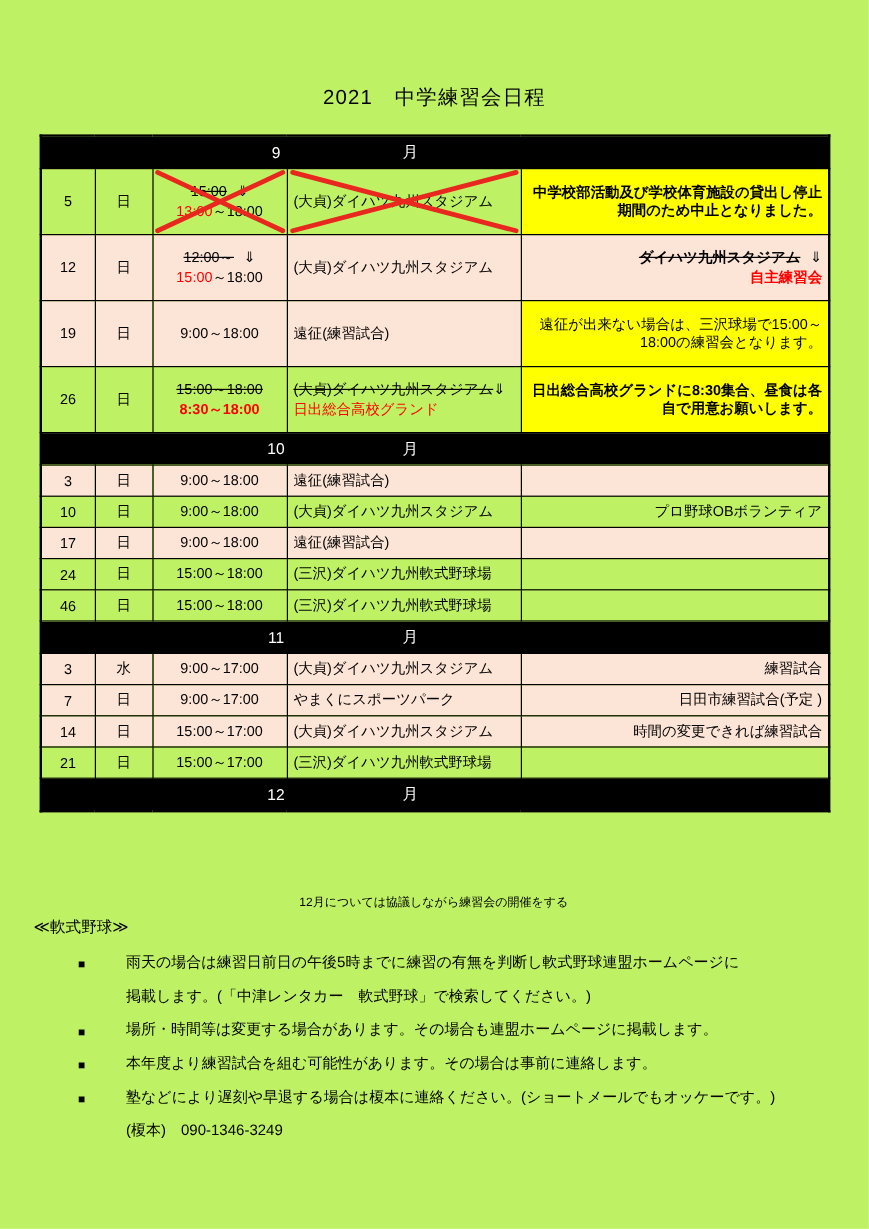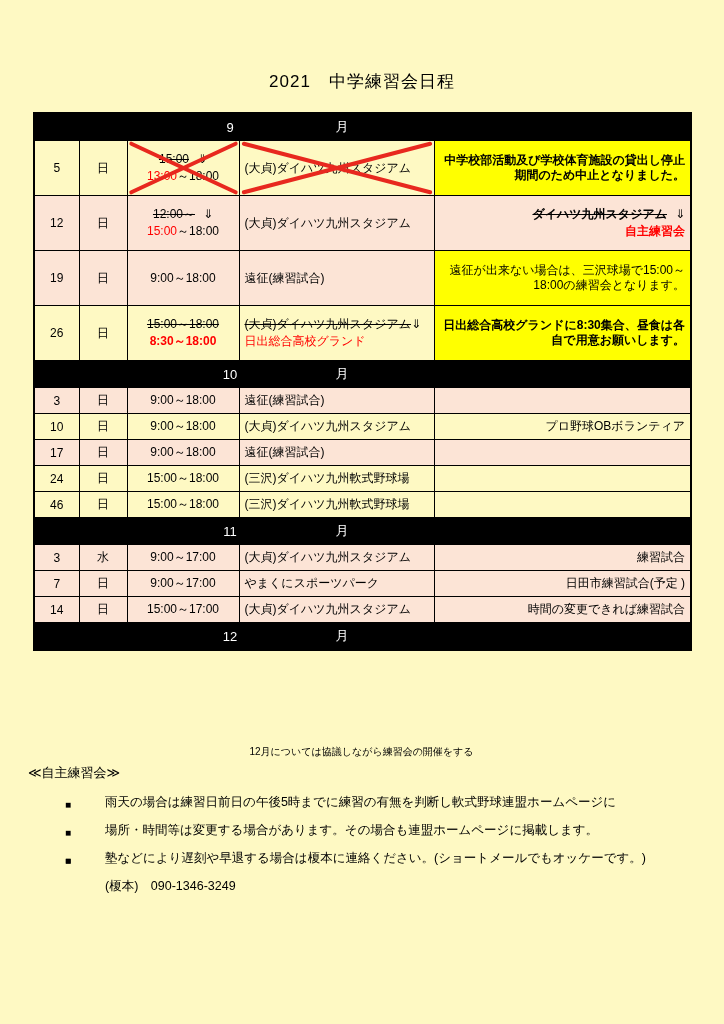--- a/index.html
+++ b/index.html
@@ -1,18 +1,18 @@
 <!DOCTYPE html>
 <html><head>
 <meta charset="utf-8">
 <style>
   html,body{margin:0;padding:0;}
   body{width:724px;height:1024px;background:#ffffff;color:#000;
        font-family:"Liberation Sans","DejaVu Sans",sans-serif;}
-  .page{position:relative;width:724px;height:1024px;background:#fef9c3;overflow:hidden;}
+  .page{position:relative;width:724px;height:1024px;background:#bef264;overflow:hidden;}
 
   .doc-title{position:absolute;top:70px;left:0;width:724px;text-align:center;
              font-size:17px;letter-spacing:1px;}
 
   table.sched{position:absolute;left:33px;top:112px;width:657px;
               border-collapse:collapse;table-layout:fixed;border:2px solid #000;}
   table.sched td{border:1px solid #000;font-size:12px;padding:0 5px;overflow:hidden;vertical-align:middle;}
   tr.tall{height:55px;}
   tr.std{height:26px;}
   tr.mh td{background:#000;color:#fff;padding:0;height:26px;border:1px solid #000;}
@@ -193,49 +193,60 @@
       <td class="c-loc p">やまくにスポーツパーク</td>
       <td class="c-note p">日田市練習試合(予定 )</td>
     </tr>
     <tr class="std">
       <td class="c-date p">14</td>
       <td class="c-day p">日</td>
       <td class="c-time p">15:00～17:00</td>
       <td class="c-loc p">(大貞)ダイハツ九州スタジアム</td>
       <td class="c-note p">時間の変更できれば練習試合</td>
     </tr>
+    <tr class="std">
+      <td class="c-date">21</td>
+      <td class="c-day">日</td>
+      <td class="c-time">15:00～17:00</td>
+      <td class="c-loc">(三沢)ダイハツ九州軟式野球場</td>
+      <td class="c-note"></td>
+    </tr>
 
     <tr class="mh">
       <td colspan="5">
             <div class="mh-in">
         <span class="mnum">12</span>
         <span class="mlbl">月</span>
       </div>
           </td>
     </tr>
   </tbody>
     </table>
 
   <div class="dec-note">12月については協議しながら練習会の開催をする</div>
 
   <div class="remarks">
-    <div class="rm-h">≪自主練習会≫</div>
+    <div class="rm-h">≪軟式野球≫</div>
 
     <div class="rm-line">
       <span class="bullet">■</span>
       <span>雨天の場合は練習日前日の午後5時までに練習の有無を判断し軟式野球連盟ホームページに</span>
     </div>
+    <div class="rm-line">
+      <span>掲載します。(「中津レンタカー　軟式野球」で検索してください。)</span>
+    </div>
 
     <div class="rm-line">
       <span class="bullet">■</span>
       <span>場所・時間等は変更する場合があります。その場合も連盟ホームページに掲載します。</span>
     </div>
 
     <div class="rm-line">
       <span class="bullet">■</span>
+      <span>本年度より練習試合を組む可能性があります。その場合は事前に連絡します。</span>
     </div>
 
     <div class="rm-line">
       <span class="bullet">■</span>
       <span>塾などにより遅刻や早退する場合は榎本に連絡ください。(ショートメールでもオッケーです。)</span>
     </div>
     <div class="rm-line">
       <span>(榎本)　090-1346-3249</span>
     </div>
   </div>

